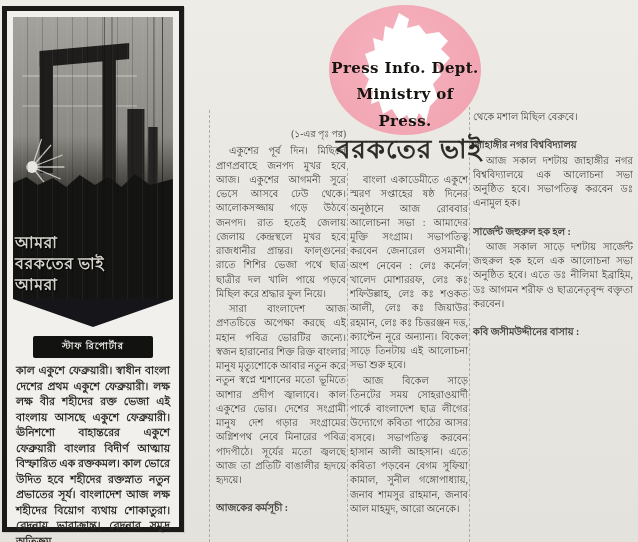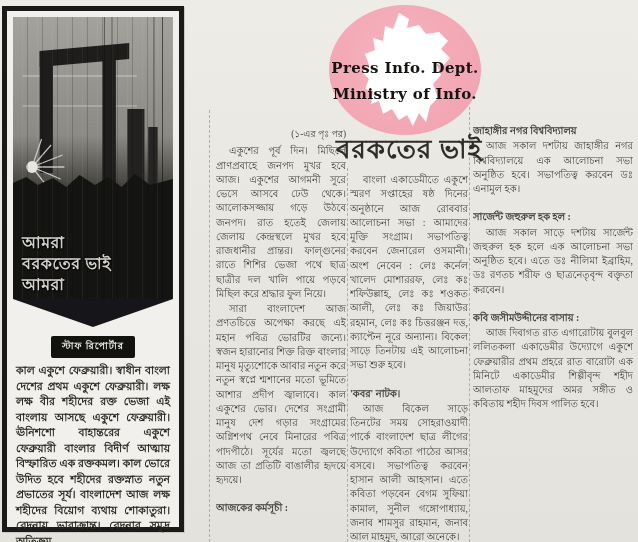--- a/index.html
+++ b/index.html
@@ -19,31 +19,31 @@
     position:relative;margin:6px 6px 0 6px;height:282px;overflow:hidden;
     background:#6f6e6a;
   }
   .photo svg{display:block;width:100%;height:100%;}
   .photo-streaks{
     position:absolute;inset:0;
     background:repeating-linear-gradient(90deg,transparent 0 9px,rgba(255,255,255,.05) 9px 10px,transparent 10px 14px,rgba(0,0,0,.18) 14px 15px);
     pointer-events:none;
   }
   .slogan{
-    position:absolute;left:9px;bottom:4px;right:4px;
+    position:absolute;left:2px;bottom:4px;right:4px;
     font-weight:bold;font-size:16px;line-height:1.32;
     color:#d3d1ca;text-shadow:1px 1px 0 #000,0 0 2px #000;
     letter-spacing:.5px;
   }
   .wedge{
     margin:0 6px;height:28px;background:#15151a;
     clip-path:polygon(0 0,100% 0,50% 100%);
   }
   .tag{
-    margin:9px auto 0 auto;width:84px;background:#121210;color:#eceae4;
+    margin:9px auto 0 auto;width:120px;background:#121210;color:#eceae4;
     font-size:9.5px;font-weight:bold;text-align:center;padding:3px 0 4px 0;
     letter-spacing:1px;border-radius:2px;
   }
   .poster-body{
     margin:5px 9px 0 9px;font-size:10.8px;line-height:1.44;
     font-weight:bold;text-align:justify;color:#2c2a25;
   }
   
   .stamp{position:absolute;left:329px;top:5px;width:152px;height:130px;z-index:6;}
   .stamp-circle{
@@ -141,43 +141,42 @@
 
   </div>
 
   <div class="stamp">
     <div class="stamp-circle"></div>
     <svg viewBox="0 0 152 130">
       <path fill="#ffffff" d="M70,8 L80,14 L78,23 L90,20 L97,29 L110,27 L119,36 L112,44 L121,53 L114,61 L107,58 L112,70 L104,79 L109,93 L101,101 L97,117 L90,108 L84,121 L78,110 L70,115 L63,104 L54,109 L50,96 L42,99 L44,86 L36,84 L40,74 L33,67 L40,60 L36,49 L46,45 L44,33 L54,36 L56,21 L64,24 Z"></path>
     </svg>
     <div class="stamp-text">
       <div>Press Info. Dept.</div>
-      <div>Ministry of Info.</div>
+      <div>Ministry of Press.</div>
     </div>
   </div>
 
   <div class="headline">বরকতের ভাই</div>
 
   <div class="col col2">
     <p class="note">(১-এর পৃঃ পর)</p>
     <p>একুশের পূর্ব দিন। মিছিলে প্রাণপ্রবাহে জনপদ মুখর হবে আজ। একুশের আগমনী সুরে ভেসে আসবে ঢেউ থেকে। আলোকসজ্জায় গড়ে উঠবে জনপদ। রাত হতেই জেলায় জেলায় কেন্দ্রস্থলে মুখর হবে রাজধানীর প্রান্তর। ফাল্গুনের রাতে শিশির ভেজা পথে ছাত্র ছাত্রীর দল খালি পায়ে পড়বে মিছিল করে শ্রদ্ধার ফুল নিয়ে।</p>
     <p>সারা বাংলাদেশ আজ প্রণতচিত্তে অপেক্ষা করছে এই মহান পবিত্র ভোরটির জন্যে। স্বজন হারানোর শিক্ত রিক্ত বাংলার মানুষ মৃত্যুশোকে আবার নতুন করে নতুন স্বপ্নে শ্মশানের মতো ভূমিতে আশার প্রদীপ জ্বালাবে। কাল একুশের ভোর। দেশের সংগ্রামী মানুষ দেশ গড়ার সংগ্রামের অগ্নিশপথ নেবে মিনারের পবিত্র পাদপীঠে। সূর্যের মতো জ্বলছে আজ তা প্রতিটি বাঙালীর হৃদয়ে হৃদয়ে।</p>
     <p class="subhead">আজকের কর্মসূচী :</p>
 
   </div>
 
   <div class="col col3">
     <p>বাংলা একাডেমীতে একুশে স্মরণ সপ্তাহের ষষ্ঠ দিনের অনুষ্ঠানে আজ রোববার আলোচনা সভা : আমাদের মুক্তি সংগ্রাম। সভাপতিত্ব করবেন জেনারেল ওসমানী। অংশ নেবেন : লেঃ কর্নেল খালেদ মোশাররফ, লেঃ কঃ শফিউল্লাহ, লেঃ কঃ শওকত আলী, লেঃ কঃ জিয়াউর রহমান, লেঃ কঃ চিত্তরঞ্জন দত্ত, ক্যাপ্টেন নূরে অন্যান্য। বিকেল সাড়ে তিনটায় এই আলোচনা সভা শুরু হবে।</p>
-    <p class="subhead">'কবর' নাটক।</p>
     <p>আজ বিকেল সাড়ে তিনটের সময় সোহরাওয়ার্দী পার্কে বাংলাদেশ ছাত্র লীগের উদ্যোগে কবিতা পাঠের আসর বসবে। সভাপতিত্ব করবেন হাসান আলী আহসান। এতে কবিতা পড়বেন বেগম সুফিয়া কামাল, সুনীল গঙ্গোপাধ্যায়, জনাব শামসুর রাহমান, জনাব আল মাহমুদ, আরো অনেকে।</p>
 
   </div>
 
   <div class="col col4">
+    <p class="noindent">থেকে মশাল মিছিল বেরুবে।</p>
     <p class="subhead">জাহাঙ্গীর নগর বিশ্ববিদ্যালয়</p>
     <p>আজ সকাল দশটায় জাহাঙ্গীর নগর বিশ্ববিদ্যালয়ে এক আলোচনা সভা অনুষ্ঠিত হবে। সভাপতিত্ব করবেন ডঃ এনামুল হক।</p>
     <p class="subhead">সার্জেন্ট জহুরুল হক হল :</p>
-    <p>আজ সকাল সাড়ে দশটায় সার্জেন্ট জহুরুল হক হলে এক আলোচনা সভা অনুষ্ঠিত হবে। এতে ডঃ নীলিমা ইব্রাহিম, ডঃ রণতচ শরীফ ও ছাত্রনেতৃবৃন্দ বক্তৃতা করবেন।</p>
+    <p>আজ সকাল সাড়ে দশটায় সার্জেন্ট জহুরুল হক হলে এক আলোচনা সভা অনুষ্ঠিত হবে। এতে ডঃ নীলিমা ইব্রাহিম, ডঃ আগমন শরীফ ও ছাত্রনেতৃবৃন্দ বক্তৃতা করবেন।</p>
     <p class="subhead">কবি জসীমউদ্দীনের বাসায় :</p>
-    <p>আজ দিবাগত রাত এগারোটায় বুলবুল ললিতকলা একাডেমীর উদ্যোগে একুশে ফেব্রুয়ারীর প্রথম প্রহরে রাত বারোটা এক মিনিটে একাডেমীর শিল্পীবৃন্দ শহীদ আলতাফ মাহমুদের অমর সঙ্গীত ও কবিতায় শহীদ দিবস পালিত হবে।</p>
   </div>
 
 </div>
 
 </body></html>

